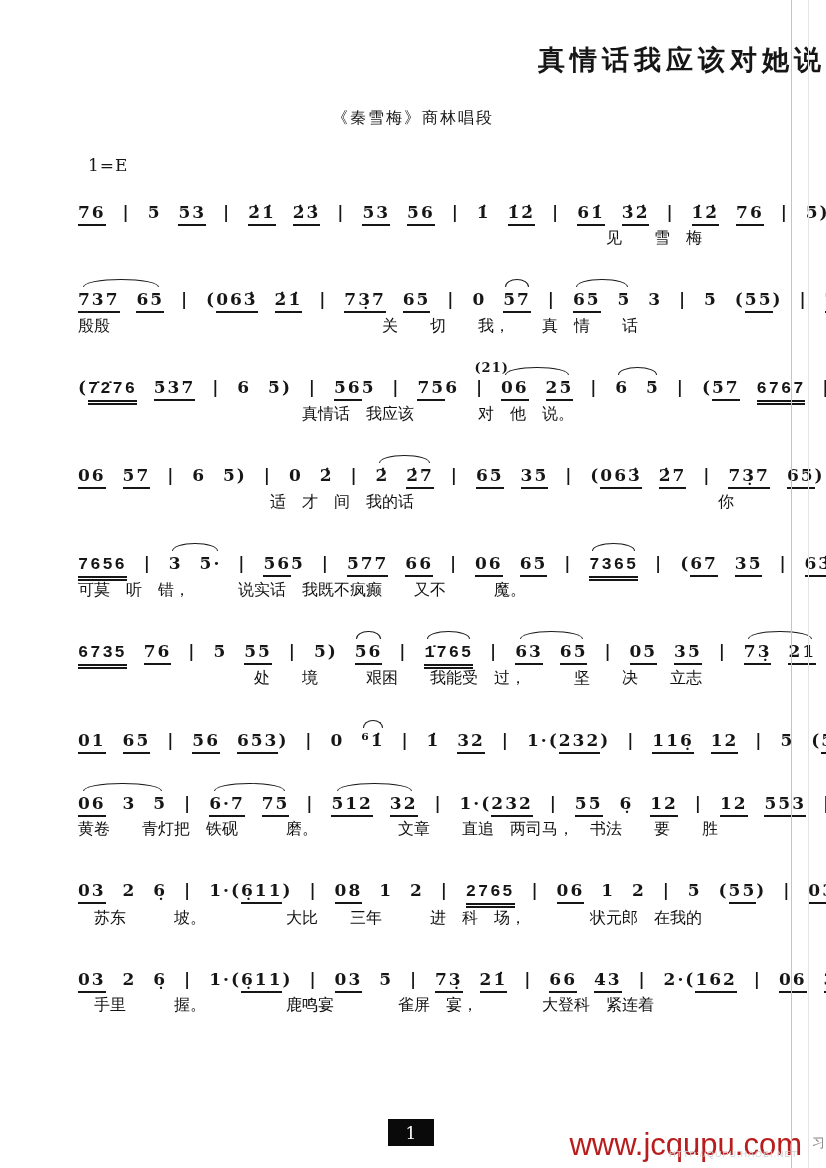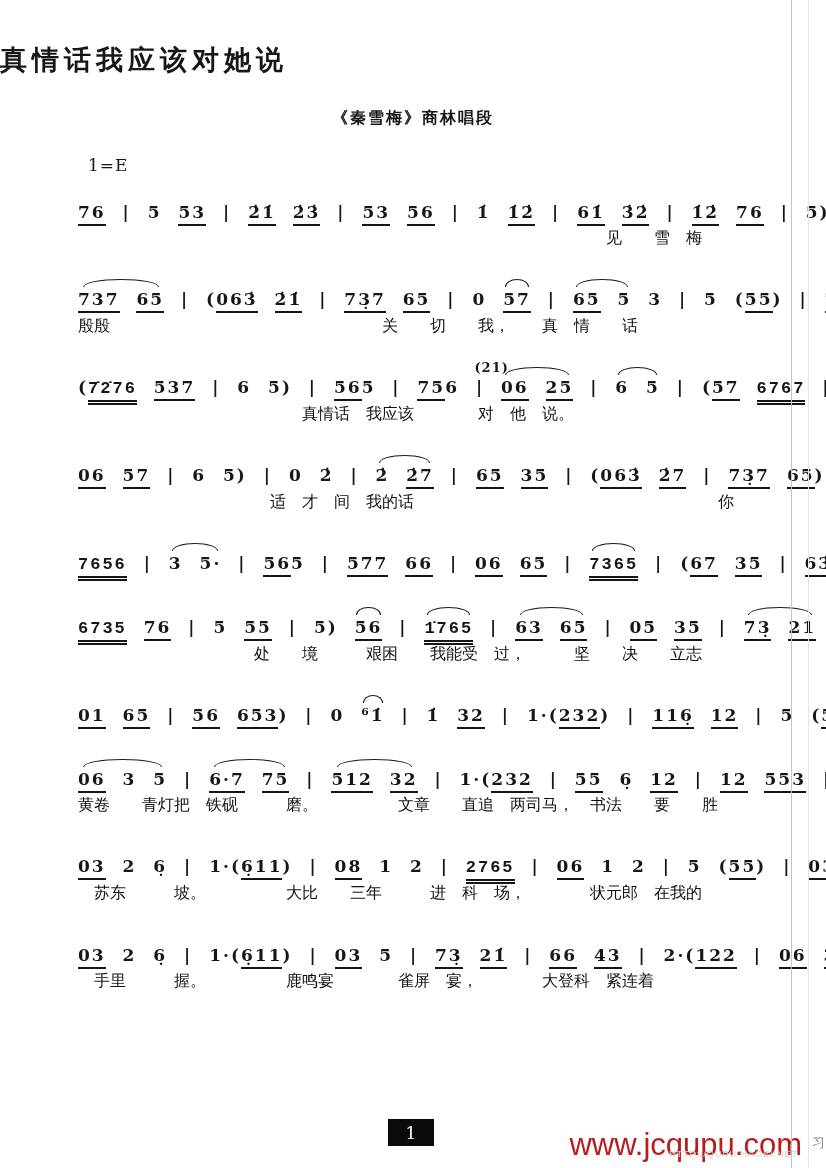--- a/index.html
+++ b/index.html
@@ -1,19 +1,19 @@
 <!DOCTYPE html>
 <html><head>
 <meta charset="utf-8">
 <style>
   html,body{margin:0;padding:0;background:#ffffff;}
   .page{position:relative;width:826px;height:1168px;background:#ffffff;overflow:hidden;
         font-family:"DejaVu Serif",serif;color:#161616;}
-  .title{margin:42px 0 0 0;text-align:left;font-size:27px;font-weight:700;letter-spacing:5px;}
-  .subtitle{margin:30px 0 0 0;text-align:center;font-size:16px;font-weight:700;letter-spacing:2px;}
+  .title{margin:42px 0 0 0;text-align:right;font-size:27px;font-weight:700;letter-spacing:5px;}
+  .subtitle{margin:30px 0 0 0;text-align:center;font-size:16px;font-weight:400;letter-spacing:2px;}
   .key{margin:26px 0 0 88px;font-size:17px;font-weight:400;letter-spacing:1px;}
   .score{display:flex;flex-direction:column;gap:29px;margin:14px 0 0 78px;}
   .line{position:relative;}
   .n-line{font-family:"DejaVu Serif",serif;font-weight:700;font-size:17px;line-height:1.25;
           letter-spacing:2px;word-spacing:9px;white-space:nowrap;padding-top:13px;}
   .l-line{font-family:"Liberation Sans",sans-serif;font-size:16px;line-height:1.2;
           margin-top:5px;white-space:pre;color:#111;}
   .beam{border-bottom:2px solid #161616;padding-bottom:2px;}
   .beam2{border-bottom:5px double #161616;font-family:Liberation Mono, monospace;}
   .slur{position:relative;display:inline-block;}
@@ -53,38 +53,39 @@
         <span class="mark">(21)</span>
         <div class="n-line">(<span class="beam beam2">7̇2̇76</span> <span class="beam">537</span> | 6 5) | <span class="beam">56</span>5 | <span class="beam">75</span>6 | <span class="slur"><span class="beam">06</span> <span class="beam">25</span></span> | <span class="slur">6 5</span> | (<span class="beam">57</span> <span class="beam beam2">6767</span> |   |</div>
         <div class="l-line">　　　　　　　　　　　　　　真情话　我应该　　　　对　他　说。</div>
       </div>
       <div class="line">
         <div class="n-line"><span class="beam">06</span> <span class="beam">57</span> | 6 5) | 0 2̇ | <span class="slur">2̇ <span class="beam">2̇7</span></span> | <span class="beam">65</span> <span class="beam">35</span> | (<span class="beam">063̇</span> <span class="beam">2̇7</span> | <span class="beam">73̣7</span> <span class="beam">65</span>) | 0  |</div>
         <div class="l-line">　　　　　　　　　　　　适　才　间　我的话　　　　　　　　　　　　　　　　　　　你</div>
       </div>
       <div class="line">
         <div class="n-line"><span class="beam beam2">7656</span> | <span class="slur">3 5·</span> | <span class="beam">56</span>5 | <span class="beam">577</span> <span class="beam">66</span> | <span class="beam">06</span> <span class="beam">65</span> | <span class="slur"><span class="beam beam2">7365</span></span> | (<span class="beam">67</span> <span class="beam">35</span> | <span class="beam">63̇</span>  |</div>
+        <div class="l-line">可莫　听　错，　　　说实话　我既不疯癫　　又不　　　魔。</div>
       </div>
       <div class="line">
         <div class="n-line"><span class="beam beam2">6735</span> <span class="beam">76</span> | 5 <span class="beam">55</span> | 5) <span class="slur"><span class="beam">56</span></span> | <span class="slur"><span class="beam beam2">1̇765</span></span> | <span class="slur"><span class="beam">63</span> <span class="beam">65</span></span> | <span class="beam">05</span> <span class="beam">35</span> | <span class="slur"><span class="beam">73̣</span> <span class="beam">21</span></span> |  |  |</div>
         <div class="l-line">　　　　　　　　　　　处　　境　　　艰困　　我能受　过，　　　坚　　决　　立志</div>
       </div>
       <div class="line">
         <div class="n-line"><span class="beam">01</span> <span class="beam">65</span> | <span class="beam">56</span> <span class="beam">653</span>) | 0 <span class="slur">⁶1̇</span> | 1̇ <span class="beam">32</span> | 1·(<span class="beam">232</span>) | <span class="beam">116̣</span> <span class="beam">12</span> | 5 (<span class="beam">55</span>) |   | 2·( |</div>
       </div>
       <div class="line">
         <div class="n-line"><span class="slur"><span class="beam">06</span> 3 5</span> | <span class="slur"><span class="beam">6·7</span> <span class="beam">75</span></span> | <span class="slur"><span class="beam">512</span> <span class="beam">32</span></span> | 1·(<span class="beam">232</span> | <span class="beam">55</span> 6̣ <span class="beam">12</span> | <span class="beam">12</span> <span class="beam">553</span> |  3 5 |   |</div>
         <div class="l-line">黄卷　　青灯把　铁砚　　　磨。　　　　　文章　　直追　两司马，　书法　　要　　胜</div>
       </div>
       <div class="line">
         <div class="n-line"><span class="beam">03</span> 2 6̣ | 1·(<span class="beam">6̣11</span>) | <span class="beam">08</span> 1 2 | <span class="beam beam2">2765</span> | <span class="beam">06</span> 1 2 | 5 (<span class="beam">55</span>) | <span class="beam">03</span>  |   |</div>
         <div class="l-line">　苏东　　　坡。　　　　　大比　　三年　　　进　科　场，　　　　状元郎　在我的</div>
       </div>
       <div class="line">
-        <div class="n-line"><span class="beam">03</span> 2 6̣ | 1·(<span class="beam">6̣11</span>) | <span class="beam">03</span> 5 | <span class="beam">73̣</span> <span class="beam">21̇</span> | <span class="beam">66</span> <span class="beam">43</span> | 2·(<span class="beam">122</span> | <span class="beam">06</span> <span class="beam">35</span> |   |</div>
+        <div class="n-line"><span class="beam">03</span> 2 6̣ | 1·(<span class="beam">6̣11</span>) | <span class="beam">03</span> 5 | <span class="beam">73̣</span> <span class="beam">21̇</span> | <span class="beam">66</span> <span class="beam">43</span> | 2·(<span class="beam">162</span> | <span class="beam">06</span> <span class="beam">35</span> |   |</div>
         <div class="l-line">　手里　　　握。　　　　　鹿鸣宴　　　　雀屏　宴，　　　　大登科　紧连着</div>
       </div>
     </div>
 
   <div class="badge">1</div>
 
   <div class="wm-wrap">
     <div class="wm-sub">HTTP://QUPU.HAOBI.NET</div>
     <div class="wm">www.jcqupu.com</div>
   </div>

